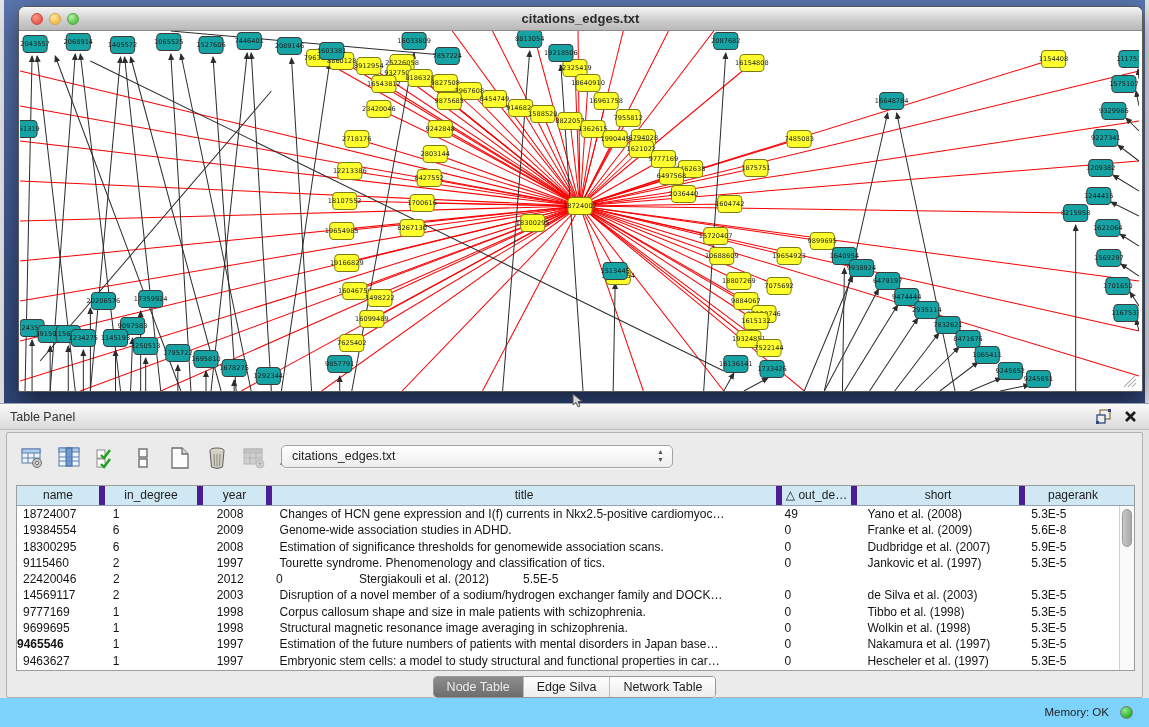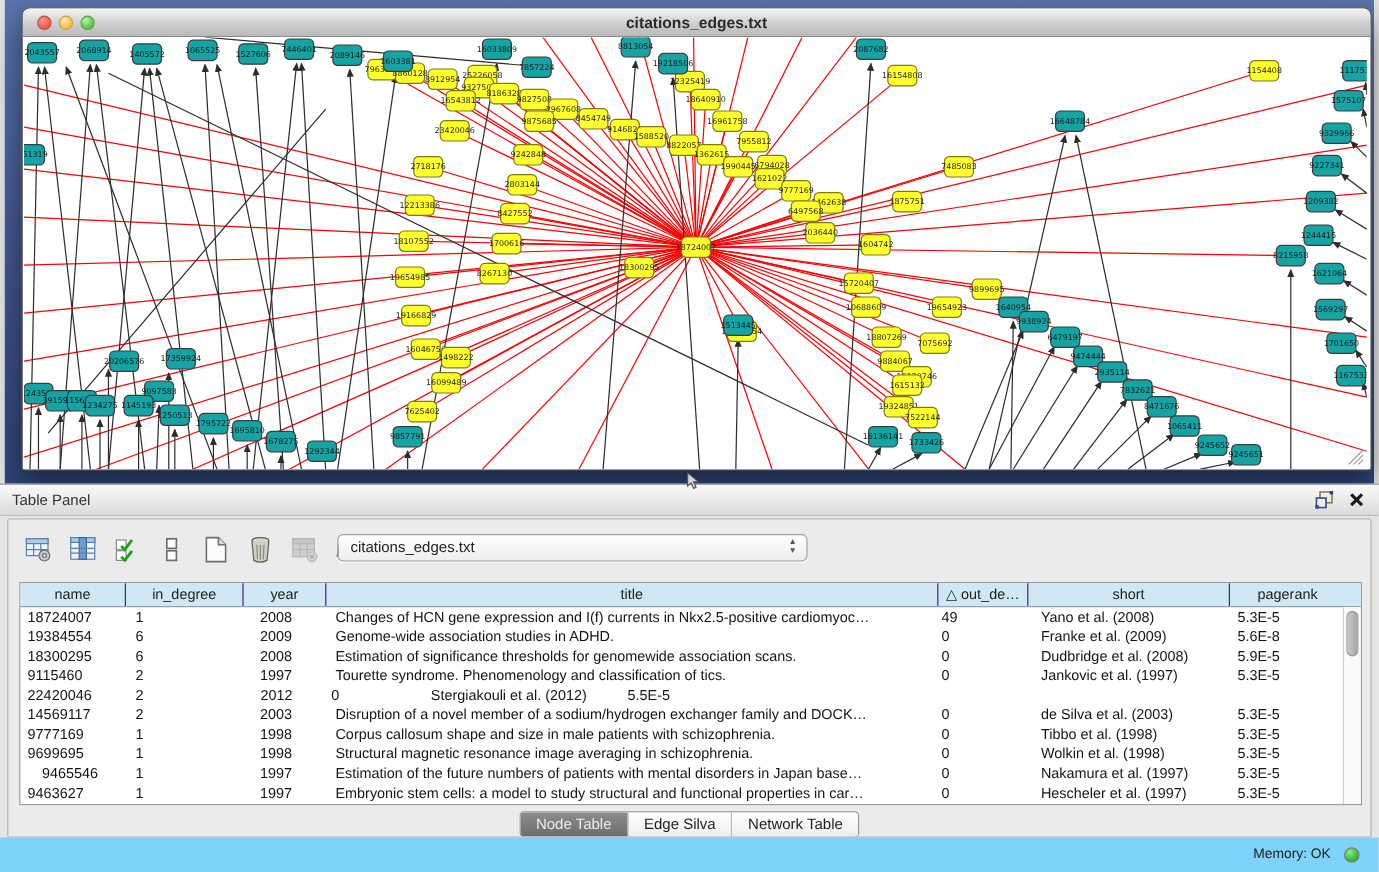--- a/index.html
+++ b/index.html
@@ -41,21 +41,21 @@
   .fx { font-size:14px; color:#222; font-family:"Liberation Serif", serif; }
   .fx i { font-weight:bold; }
   .tableselect { position:absolute; left:274px; top:12px; width:392px; height:23px;
                  border:1px solid #a2a2a2; border-radius:5px;
                  background:linear-gradient(180deg,#ffffff,#ededed); box-shadow:0 1px 1px rgba(255,255,255,.8);
                  font-size:12.5px; color:#222; line-height:21px; padding-left:10px; }
   .tableselect .arrows { position:absolute; right:8px; top:2px; font-size:7px; line-height:8px; color:#555; text-align:center; }
 
   .dtable { position:absolute; left:9px; top:52px; width:1119px; height:186px; background:#fff; border:1px solid #9d9d9d; }
   .thead { display:flex; height:20px; border-bottom:1px solid #8fa6b2; background:#cfe8f3; }
-  .th { font-size:12px; color:#1c1c1c; text-align:center; line-height:19px; border-right:1px solid #4c1d95;
+  .th { font-size:12px; color:#1c1c1c; text-align:center; line-height:19px; border-right:6px solid #4c1d95;
         overflow:hidden; white-space:nowrap; }
   .th:last-child { border-right:none; }
   .tbody { position:absolute; left:0; top:20px; right:15px; bottom:0; overflow:hidden; }
   .trow { display:flex; height:16.3px; font-size:12px; color:#141414; white-space:nowrap; }
   .td { overflow:hidden; white-space:nowrap; line-height:16.3px; }
   .vscroll { position:absolute; right:0; top:20px; width:15px; bottom:0; background:#fafafa; border-left:1px solid #cfcfcf; }
   .vthumb { position:absolute; left:2px; top:3px; width:10px; height:38px; border-radius:5px;
             background:linear-gradient(90deg,#c9c9c9,#a8a8a8); border:1px solid #9b9b9b; }
 
   .tabsbar { position:absolute; left:0; right:0; top:243px; height:23px; display:flex; justify-content:center; }
@@ -603,21 +603,21 @@
             <div class="td" style="width: 75px; padding-left: 4px;">0</div>
             <div class="td" style="width: 168px; padding-left: 12px;">Franke et al. (2009)</div>
             <div class="td" style="width: 96px; padding-left: 8px;">5.6E-8</div>
           </div>
           <div class="trow">
             <div class="td" style="width: 88px; padding-left: 6px;">18300295</div>
             <div class="td" style="width: 98px; padding-left: 8px;">6</div>
             <div class="td" style="width: 69px; padding-left: 14px;">2008</div>
             <div class="td" style="width: 510px; padding-left: 8px;">Estimation of significance thresholds for genomewide association scans.</div>
             <div class="td" style="width: 75px; padding-left: 4px;">0</div>
-            <div class="td" style="width: 168px; padding-left: 12px;">Dudbridge et al. (2008)</div>
+            <div class="td" style="width: 168px; padding-left: 12px;">Dudbridge et al. (2007)</div>
             <div class="td" style="width: 96px; padding-left: 8px;">5.9E-5</div>
           </div>
           <div class="trow">
             <div class="td" style="width: 88px; padding-left: 6px;">9115460</div>
             <div class="td" style="width: 98px; padding-left: 8px;">2</div>
             <div class="td" style="width: 69px; padding-left: 14px;">1997</div>
             <div class="td" style="width: 510px; padding-left: 8px;">Tourette syndrome. Phenomenology and classification of tics.</div>
             <div class="td" style="width: 75px; padding-left: 4px;">0</div>
             <div class="td" style="width: 168px; padding-left: 12px;">Jankovic et al. (1997)</div>
             <div class="td" style="width: 96px; padding-left: 8px;">5.3E-5</div>
@@ -651,21 +651,21 @@
           <div class="trow">
             <div class="td" style="width: 88px; padding-left: 6px;">9699695</div>
             <div class="td" style="width: 98px; padding-left: 8px;">1</div>
             <div class="td" style="width: 69px; padding-left: 14px;">1998</div>
             <div class="td" style="width: 510px; padding-left: 8px;">Structural magnetic resonance image averaging in schizophrenia.</div>
             <div class="td" style="width: 75px; padding-left: 4px;">0</div>
             <div class="td" style="width: 168px; padding-left: 12px;">Wolkin et al. (1998)</div>
             <div class="td" style="width: 96px; padding-left: 8px;">5.3E-5</div>
           </div>
           <div class="trow">
-            <div class="td" style="width: 88px; padding-left: 18px;">9465546</div>
+            <div class="td" style="width: 88px; padding-left: 0; font-weight: bold;">9465546</div>
             <div class="td" style="width: 98px; padding-left: 8px;">1</div>
             <div class="td" style="width: 69px; padding-left: 14px;">1997</div>
             <div class="td" style="width: 510px; padding-left: 8px;">Estimation of the future numbers of patients with mental disorders in Japan base…</div>
             <div class="td" style="width: 75px; padding-left: 4px;">0</div>
             <div class="td" style="width: 168px; padding-left: 12px;">Nakamura et al. (1997)</div>
             <div class="td" style="width: 96px; padding-left: 8px;">5.3E-5</div>
           </div>
           <div class="trow">
             <div class="td" style="width: 88px; padding-left: 6px;">9463627</div>
             <div class="td" style="width: 98px; padding-left: 8px;">1</div>

